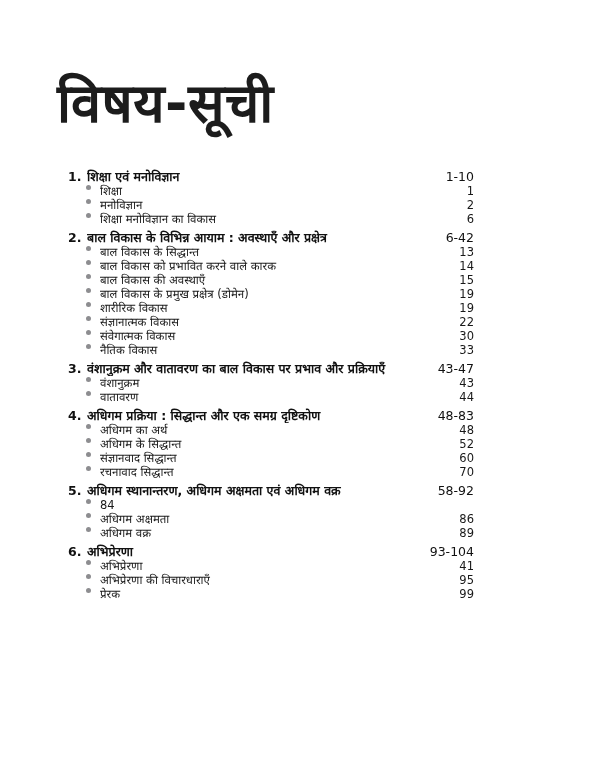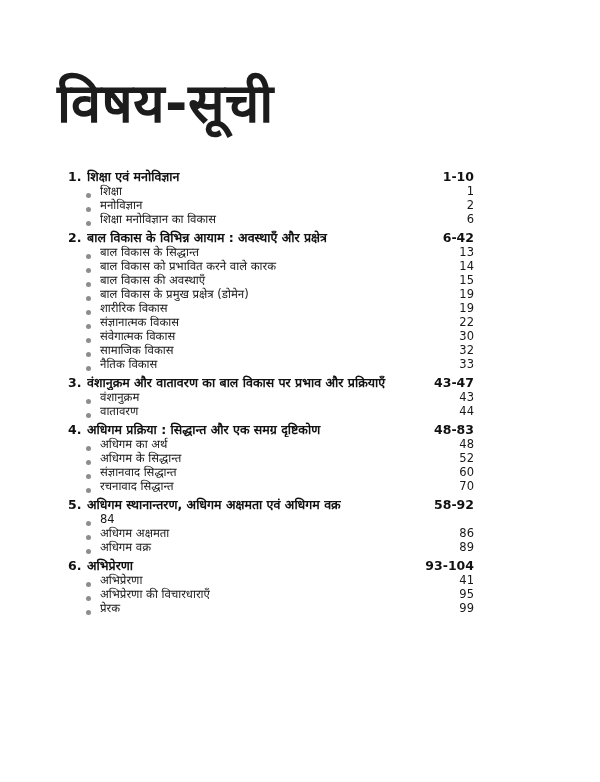--- a/index.html
+++ b/index.html
@@ -47,25 +47,25 @@
     flex: none;
   }
   .chapter-title {
     flex: 1;
     white-space: nowrap;
     overflow: hidden;
   }
   .chapter-pages {
     flex: none;
     text-align: right;
-    font-weight: bold;
+    font-weight: normal;
   }
   .sub-row {
     display: flex;
-    align-items: flex-end;
+    align-items: flex-start;
     padding-left: 26px;
     font-size: 11.5px;
     color: #181818;
     line-height: 14px;
   }
   .bullet {
     flex: none;
     width: 5px;
     height: 5px;
     border-radius: 50%;
@@ -161,25 +161,20 @@
         <div class="sub-label">संज्ञानात्मक विकास</div>
         <div class="sub-page">22</div>
       </div>
       <div class="sub-row">
         <div class="bullet"></div>
         <div class="sub-label">संवेगात्मक विकास</div>
         <div class="sub-page">30</div>
       </div>
       <div class="sub-row">
         <div class="bullet"></div>
-        <div class="sub-label">सामाजिक विकास</div>
-        <div class="sub-page">32</div>
-      </div>
-      <div class="sub-row">
-        <div class="bullet"></div>
         <div class="sub-label">नैतिक विकास</div>
         <div class="sub-page">33</div>
       </div>
       <div class="chapter-row">
         <div class="chapter-num">3.</div>
         <div class="chapter-title">वंशानुक्रम और वातावरण का बाल विकास पर प्रभाव और प्रक्रियाएँ</div>
         <div class="chapter-pages">43-47</div>
       </div>
       <div class="sub-row">
         <div class="bullet"></div>

